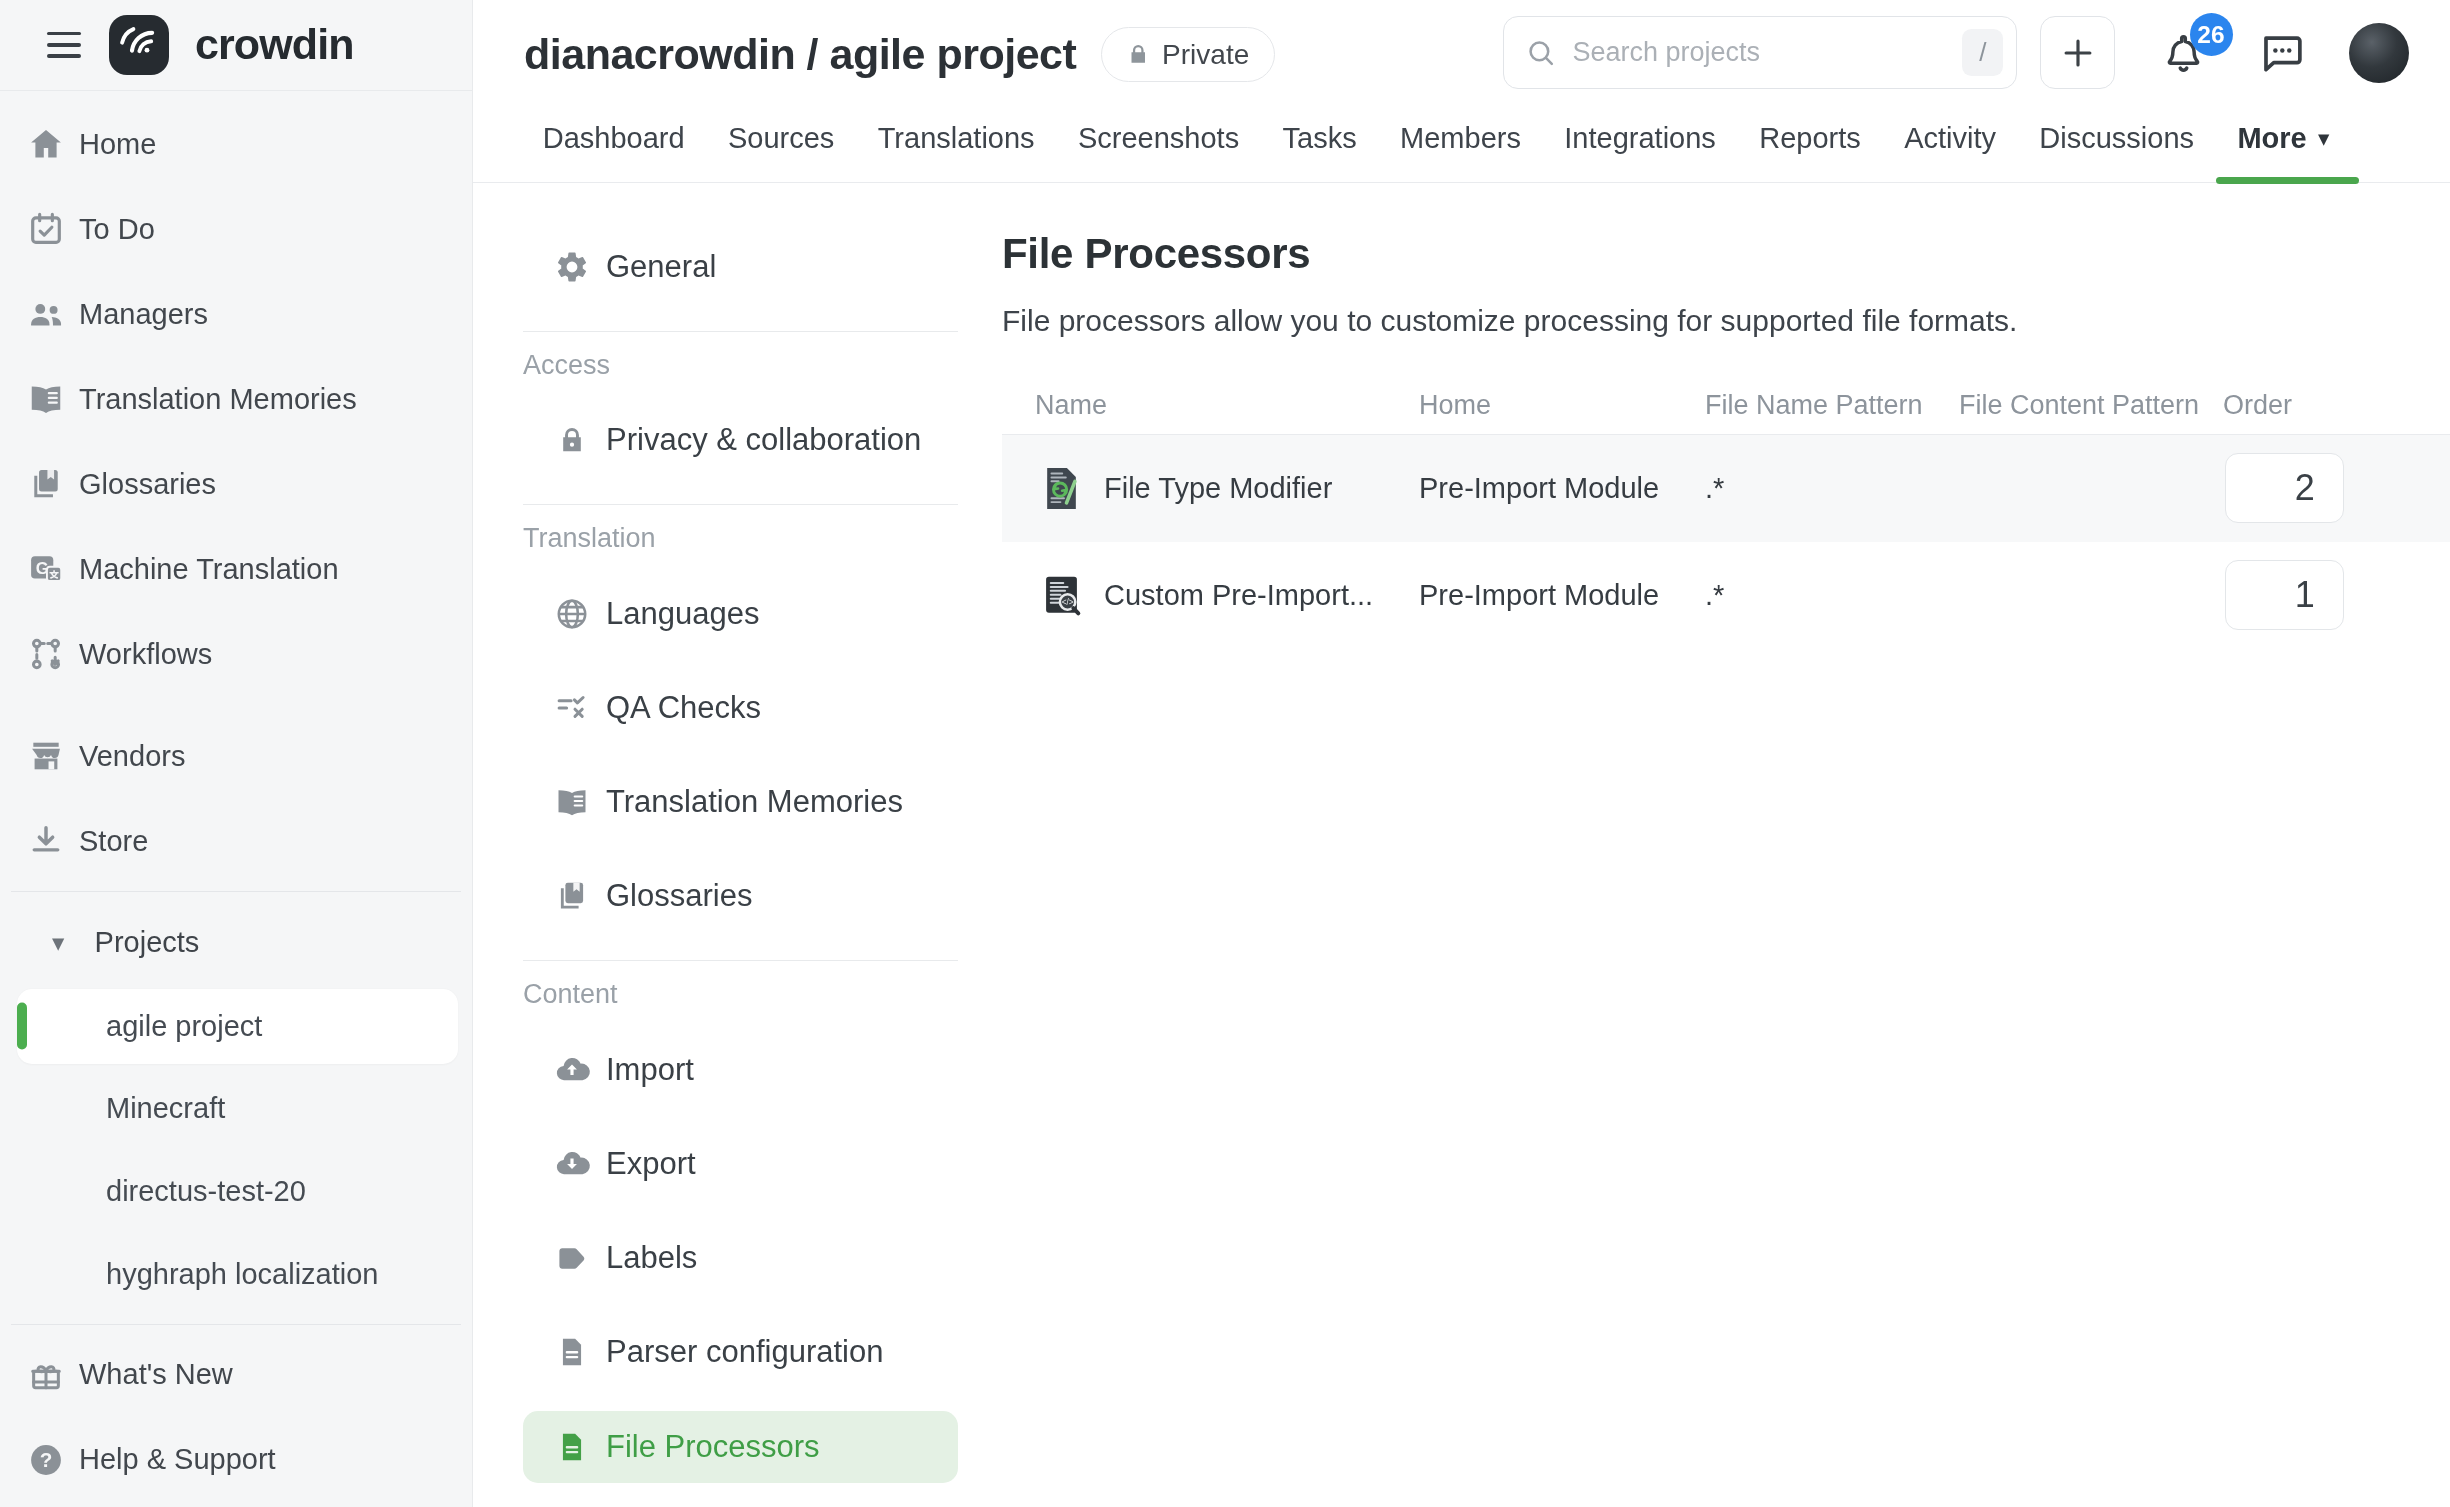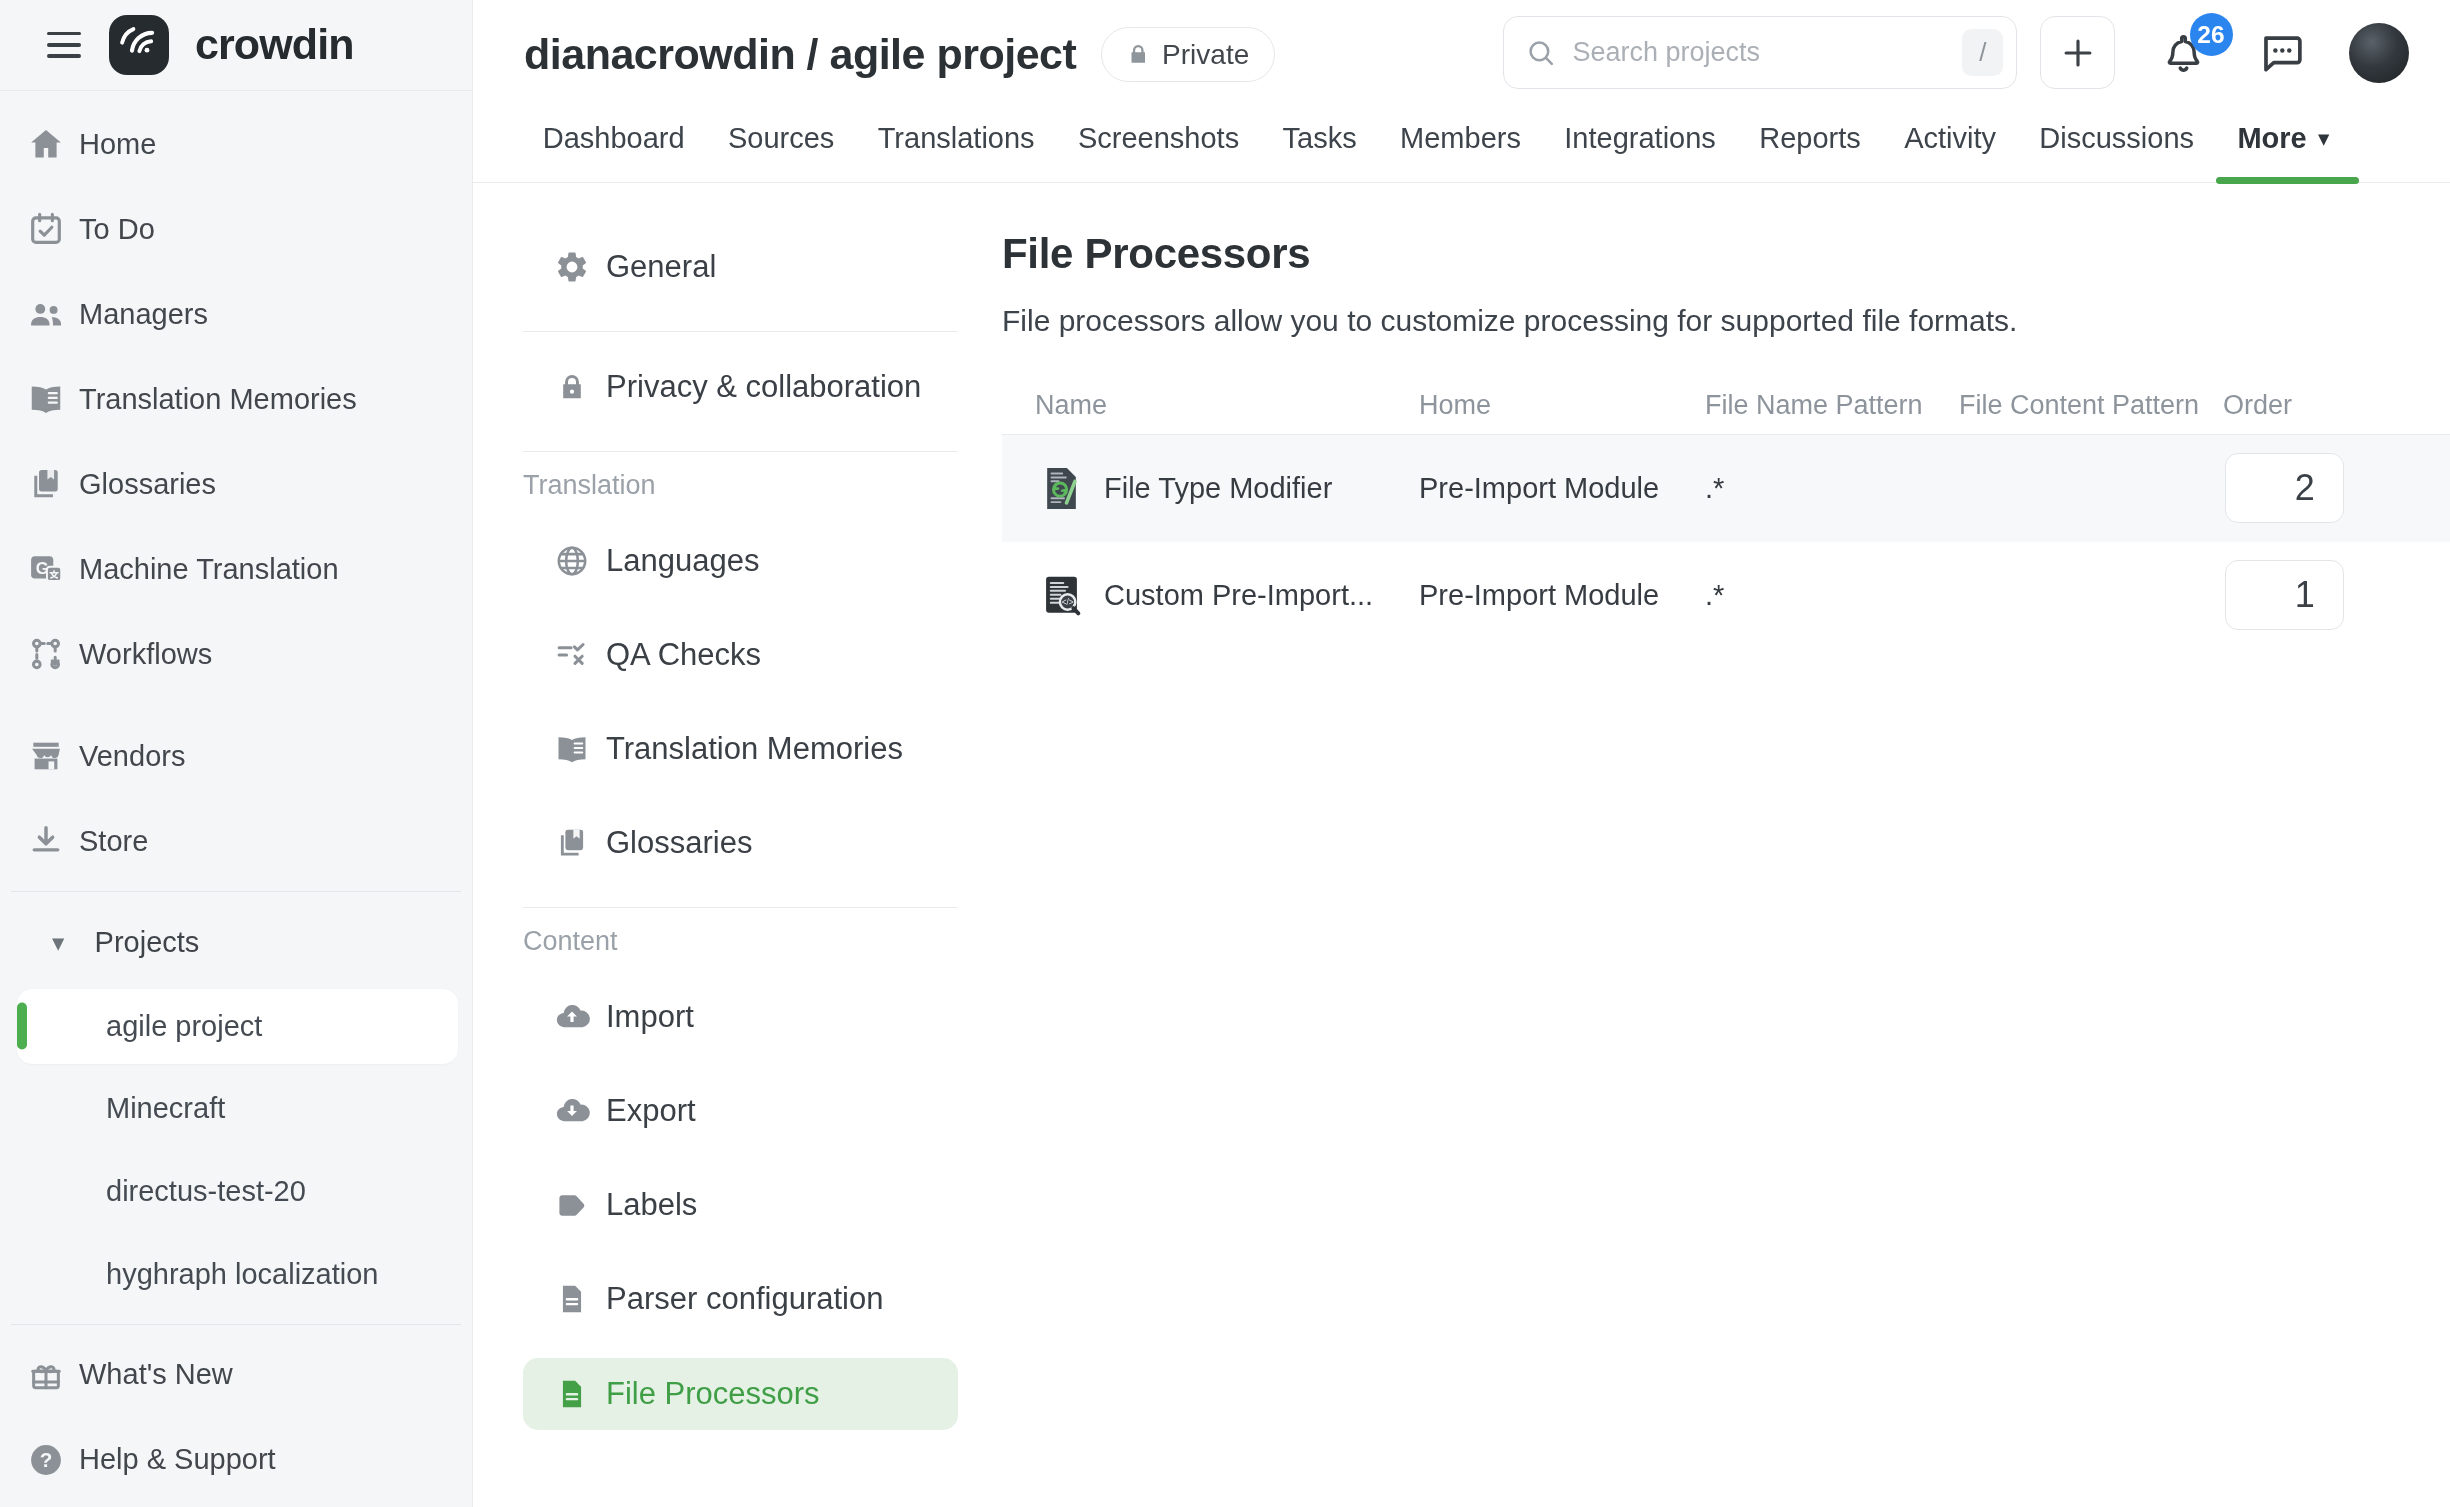--- a/index.html
+++ b/index.html
@@ -424,20 +424,21 @@
         <div class="snav-item mt45">
           <span class="ic">
             <svg width="36" height="36" viewBox="0 0 24 24" fill="currentColor">
                 <path d="M19.14 12.94c.04-.3.06-.61.06-.94 0-.32-.02-.64-.07-.94l2.03-1.58a.49.49 0 0 0 .12-.61l-1.92-3.32a.49.49 0 0 0-.59-.22l-2.39.96c-.5-.38-1.03-.7-1.62-.94l-.36-2.54a.48.48 0 0 0-.48-.41h-3.84c-.24 0-.43.17-.47.41l-.36 2.54c-.59.24-1.13.57-1.62.94l-2.39-.96a.49.49 0 0 0-.59.22L2.74 8.87c-.12.21-.08.47.12.61l2.03 1.58c-.05.3-.09.63-.09.94s.02.64.07.94l-2.03 1.58a.49.49 0 0 0-.12.61l1.92 3.32c.12.22.37.29.59.22l2.39-.96c.5.38 1.03.7 1.62.94l.36 2.54c.05.24.24.41.48.41h3.84c.24 0 .44-.17.47-.41l.36-2.54c.59-.24 1.13-.56 1.62-.94l2.39.96c.22.08.47 0 .59-.22l1.92-3.32a.49.49 0 0 0-.12-.61zM12 15.6a3.6 3.6 0 1 1 0-7.2 3.6 3.6 0 0 1 0 7.2z"></path>
               </svg>
           </span>
           <span class="lbl">General</span>
         </div>
 
         <div class="snav-divider mt22"></div>
+        <div class="snav-section-label mt16">Access</div>
 
         <div class="snav-item mt14">
           <span class="ic">
             <svg width="32" height="32" viewBox="0 0 24 24" fill="currentColor">
                 <path d="M17.2 10V8.2a5.2 5.2 0 0 0-10.4 0V10H5.4v10.4h13.2V10zM9 8.2a3 3 0 0 1 6 0V10H9zm3 8.9a1.6 1.6 0 1 1 0-3.2 1.6 1.6 0 0 1 0 3.2z"></path>
               </svg>
           </span>
           <span class="lbl">Privacy &amp; collaboration</span>
         </div>
 

